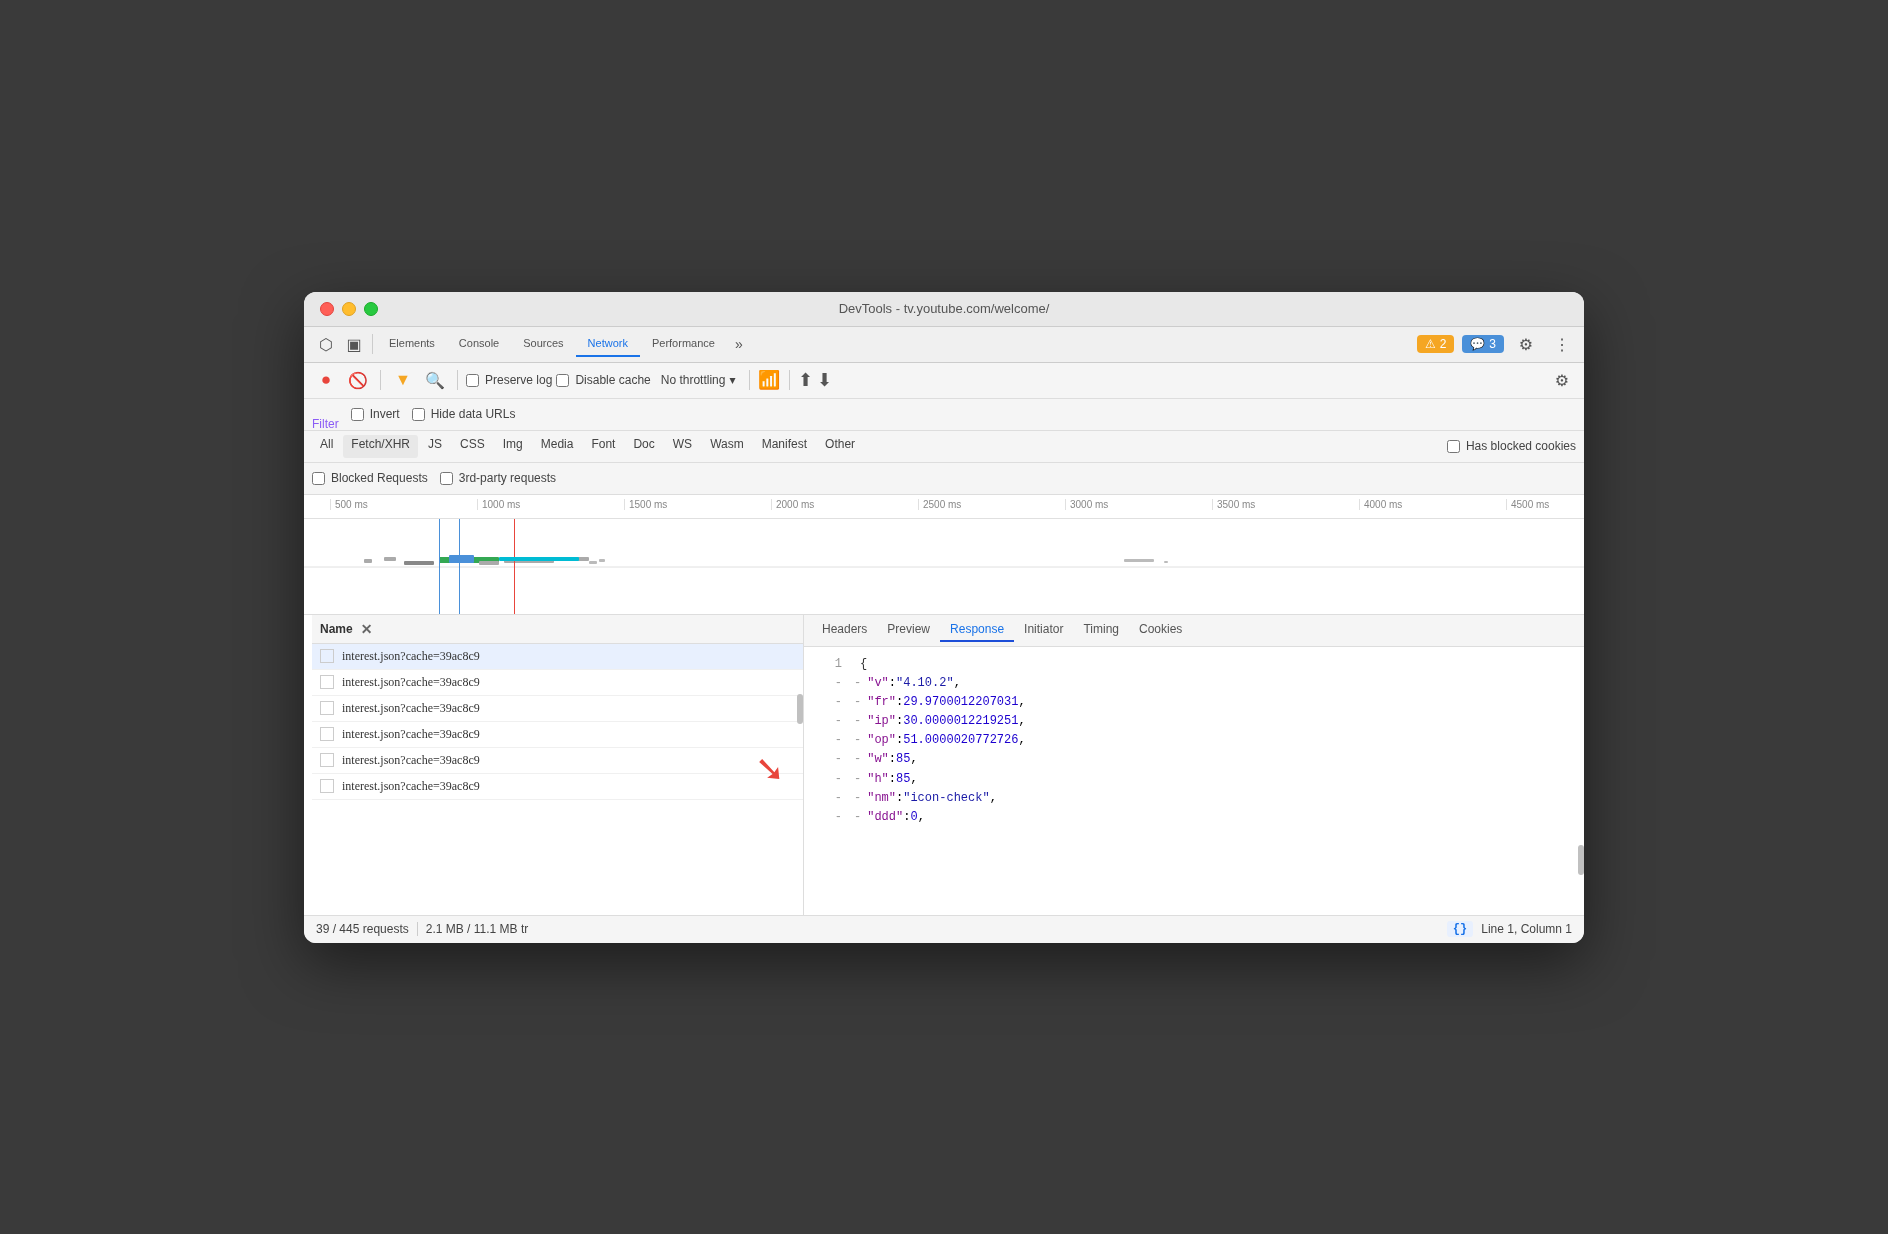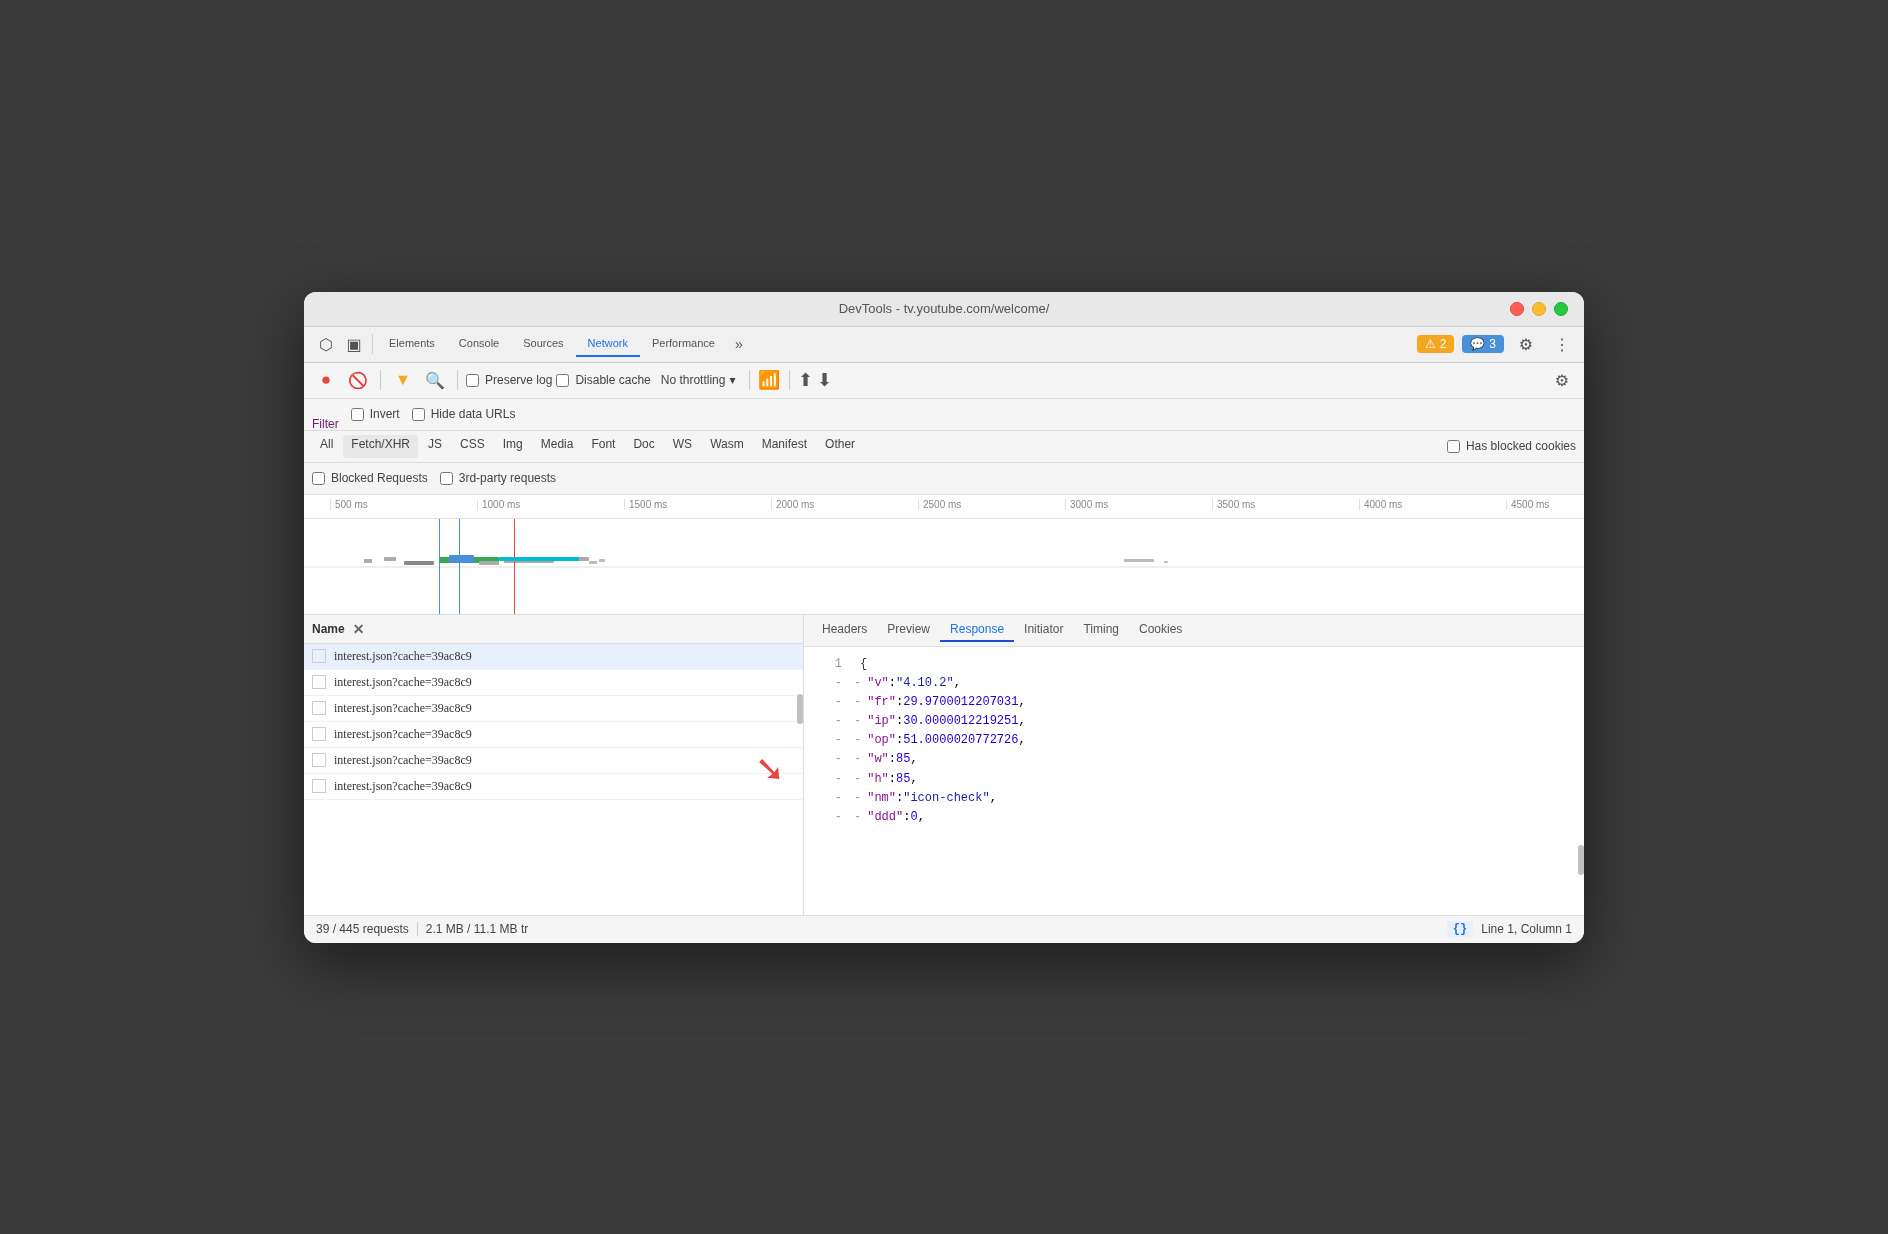--- a/index.html
+++ b/index.html
@@ -18,21 +18,20 @@
       box-shadow: 0 20px 60px rgba(0,0,0,0.5);
       overflow: hidden;
     }
     .title-bar {
       background: #e8e8e8;
       border-bottom: 1px solid #ccc;
       padding: 10px 16px;
       display: flex;
       align-items: center;
       position: relative;
-      justify-content: flex-end;
     }
     .traffic-lights {
       display: flex;
       gap: 8px;
     }
     .traffic-light {
       width: 14px;
       height: 14px;
       border-radius: 50%;
       cursor: pointer;
@@ -184,21 +183,21 @@
       background: #f5f5f5;
       border-bottom: 1px solid #ddd;
       display: flex;
       align-items: center;
       padding: 4px 8px;
       gap: 12px;
       height: 32px;
     }
     .filter-label {
       font-size: 12px;
-      color: #701a75;
+      color: #8b5cf6;
       margin-top: 20px;
     }
     .filter-types {
       background: #f5f5f5;
       border-bottom: 1px solid #ddd;
       display: flex;
       padding: 4px 8px;
       gap: 2px;
       height: 32px;
     }
@@ -256,20 +255,21 @@
     }
     .main-content {
       display: flex;
       height: 300px;
     }
     .requests-panel {
       width: 500px;
       border-right: 1px solid #ddd;
       overflow-y: auto;
       background: white;
+      padding-left: 8px;
     }
     .requests-header {
       display: flex;
       align-items: center;
       padding: 6px 8px;
       border-bottom: 1px solid #ddd;
       background: #f5f5f5;
       font-size: 12px;
       font-weight: 600;
       color: #333;

